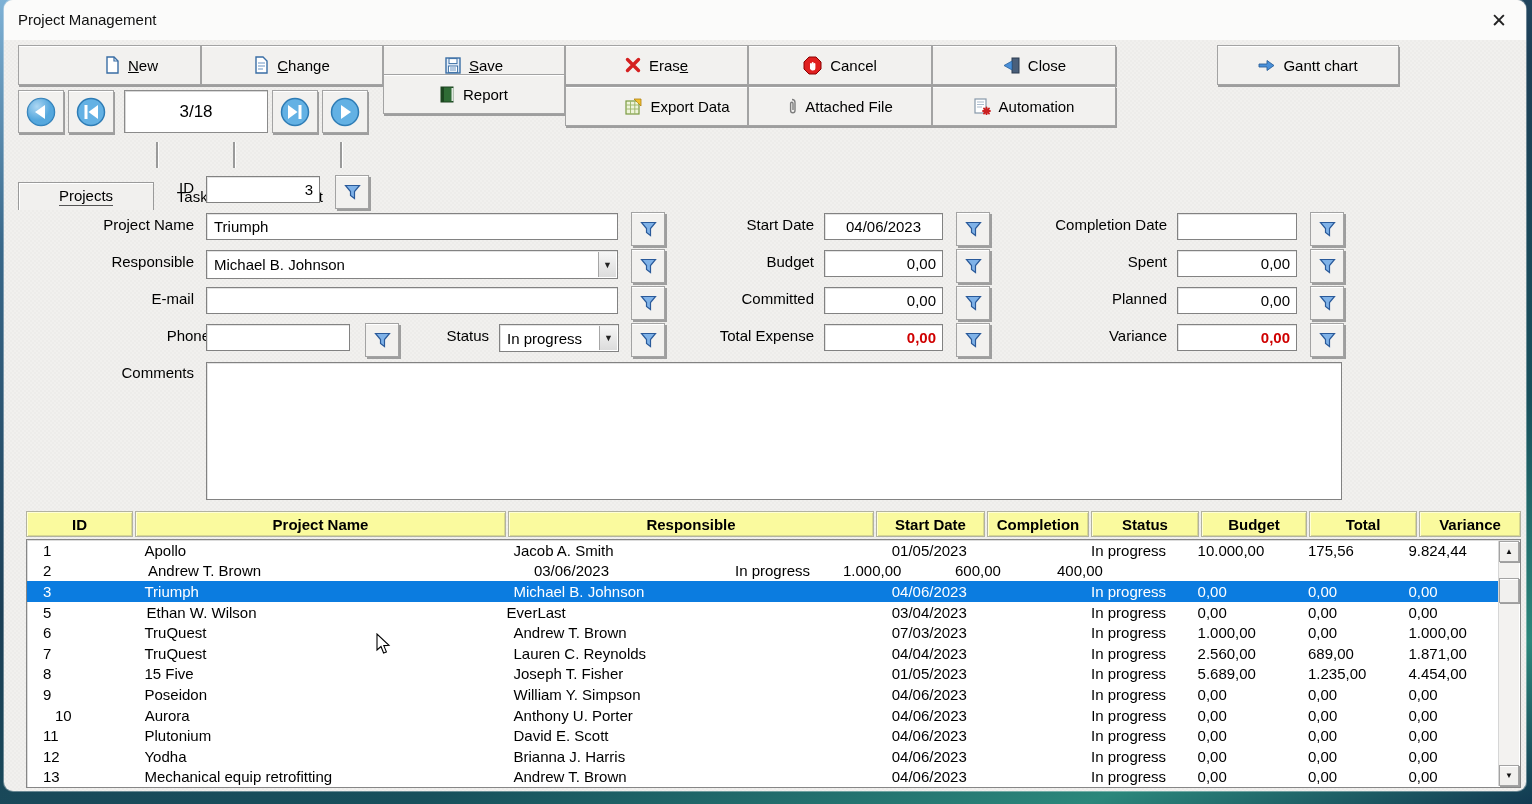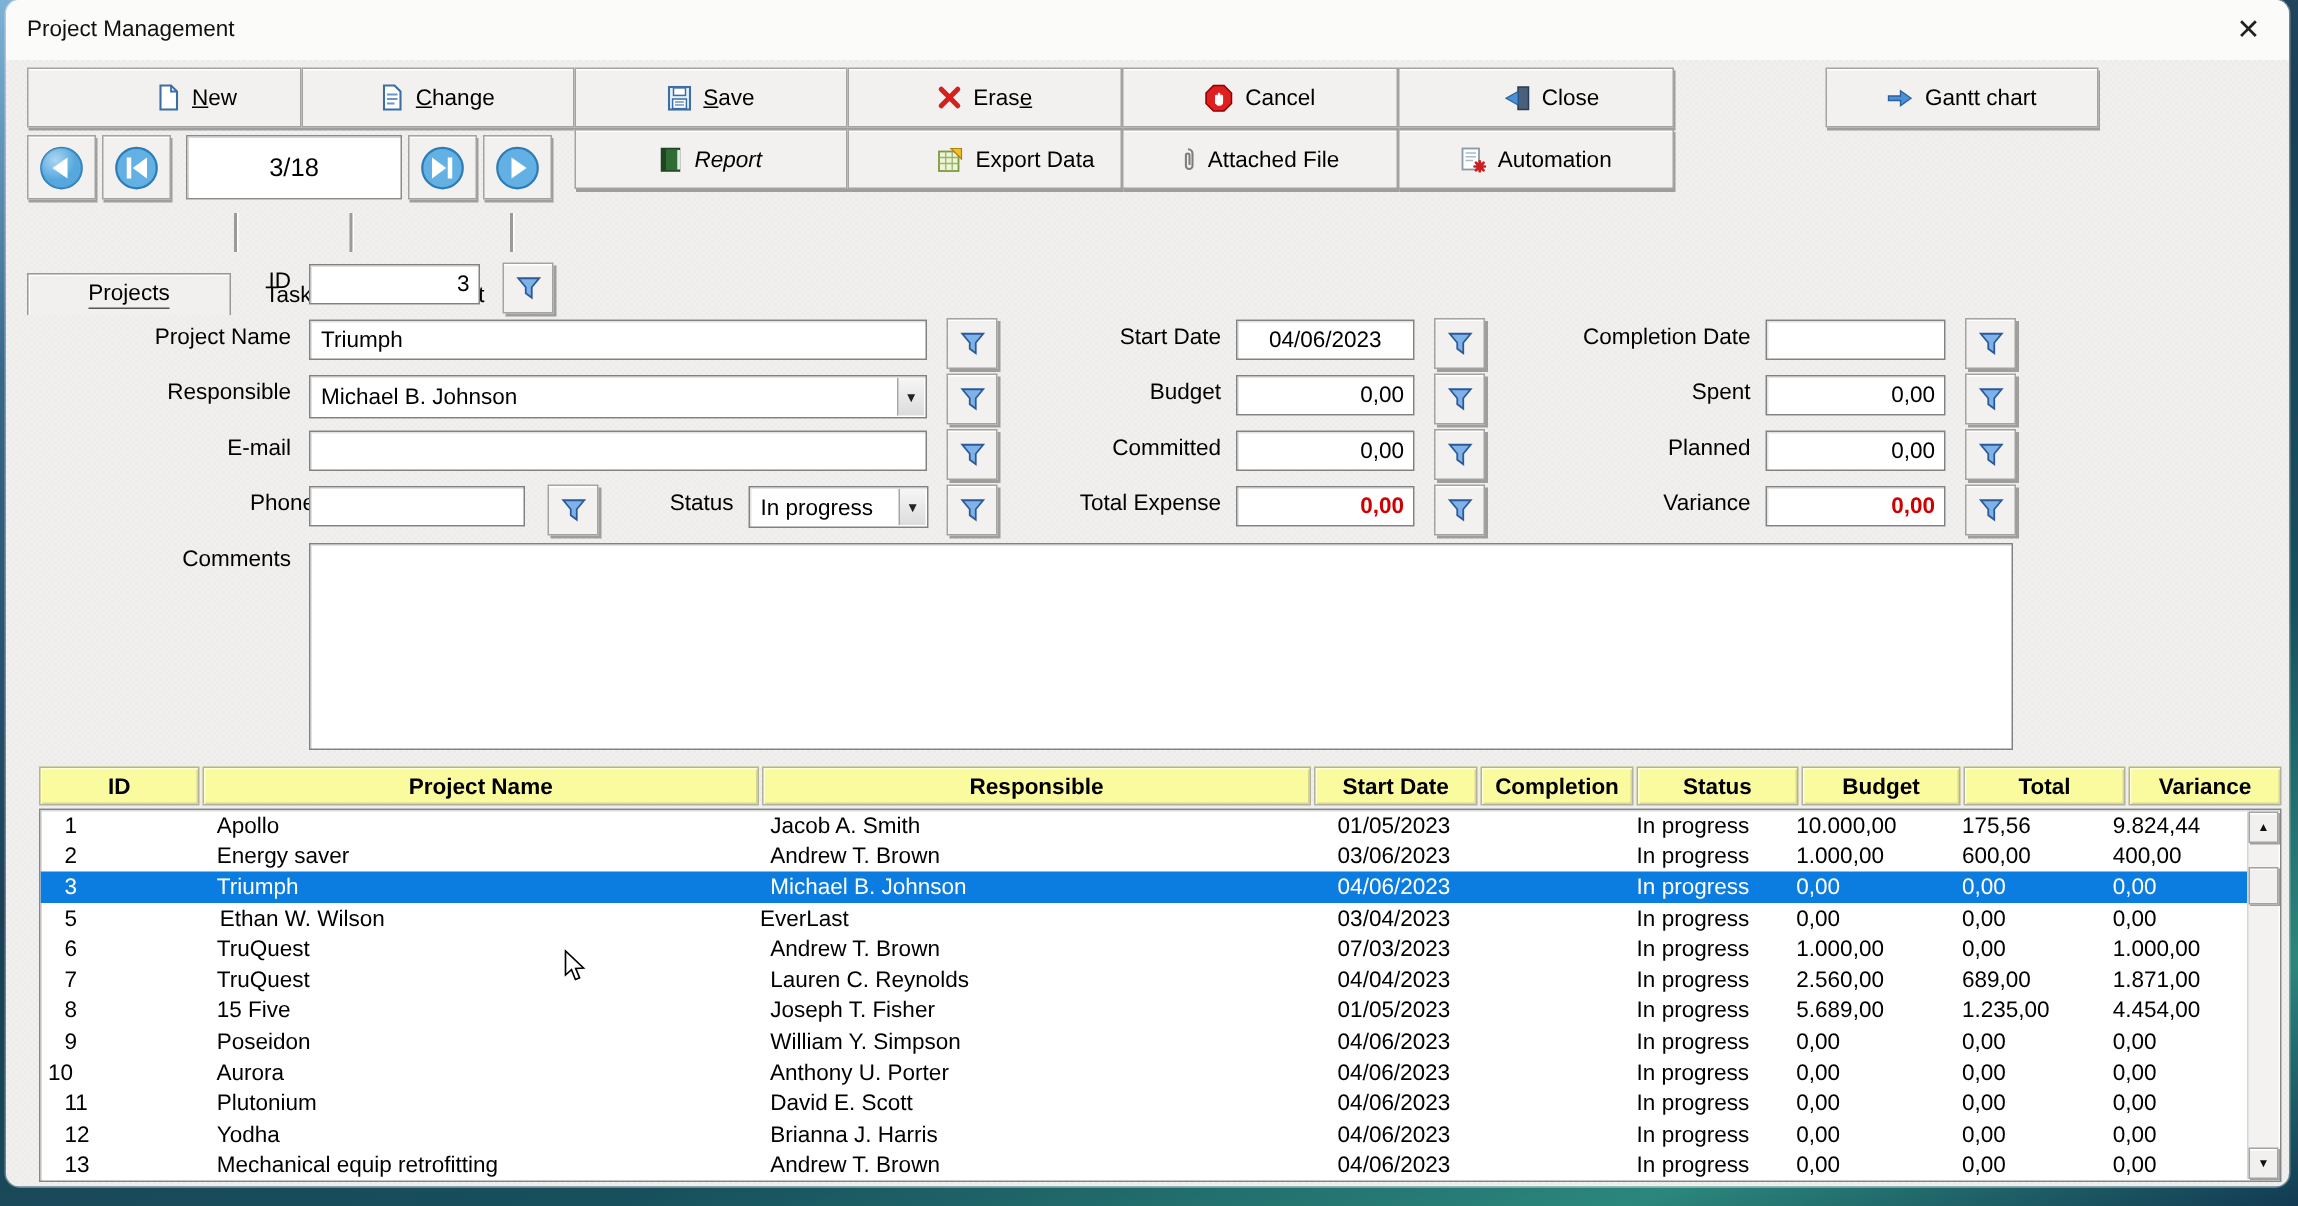--- a/index.html
+++ b/index.html
@@ -147,21 +147,21 @@
   </div>
   <div class="btn" style="left:1213px;top:45px;width:182px;">
     <span class="icon">
       <svg width="17" height="13" viewBox="0 0 17 13">
           <path d="M1 5 h8 v-3.5 L16 6.5 L9 11.5 v-3.5 h-8 z" fill="#4a90d9" stroke="#2a6099" stroke-width="0.9"></path>
         </svg>
     </span>
     <span>Gantt chart</span>
   </div>
 
-  <div class="btn" style="left:379px;top:86px;width:182px;font-style:italic;">
+  <div class="btn" style="left:379px;top:74px;width:182px;">
     <span class="icon">
       <svg width="15" height="17" viewBox="0 0 15 17">
           <rect x="1" y="1" width="12" height="15" fill="#2f6b35" stroke="#1c4520" stroke-width="1"></rect>
           <rect x="1" y="1" width="3" height="15" fill="#1c4520"></rect>
           <rect x="11.5" y="2" width="2" height="13" fill="#dfe8df"></rect>
         </svg>
     </span>
     <span>Report</span>
   </div>
   <div class="btn" style="left:561px;top:86px;width:183px;padding-left:42px;">
@@ -381,21 +381,20 @@
           <div class="t-cell" style="width:368px;justify-content:flex-start;padding-left:14px">Jacob A. Smith</div>
           <div class="t-cell" style="width:111px;justify-content:flex-end;padding-right:4px">01/05/2023</div>
           <div class="t-cell" style="width:104px;justify-content:center;"></div>
           <div class="t-cell" style="width:110px;justify-content:flex-start;padding-left:18px">In progress</div>
           <div class="t-cell" style="width:108px;justify-content:flex-start;padding-left:16px">10.000,00</div>
           <div class="t-cell" style="width:110px;justify-content:flex-start;padding-left:20px">175,56</div>
           <div class="t-cell" style="width:104px;justify-content:flex-start;padding-left:12px">9.824,44</div>
         </div>
         <div class="t-row">
           <div class="t-cell" style="width:107px;justify-content:flex-start;padding-left:16px">2</div>
-          <div class="t-cell" style="width:373px;justify-content:flex-start;padding-left:12px">Energy saver</div>
           <div class="t-cell" style="width:368px;justify-content:flex-start;padding-left:14px">Andrew T. Brown</div>
           <div class="t-cell" style="width:111px;justify-content:flex-end;padding-right:4px">03/06/2023</div>
           <div class="t-cell" style="width:104px;justify-content:center;"></div>
           <div class="t-cell" style="width:110px;justify-content:flex-start;padding-left:18px">In progress</div>
           <div class="t-cell" style="width:108px;justify-content:flex-start;padding-left:16px">1.000,00</div>
           <div class="t-cell" style="width:110px;justify-content:flex-start;padding-left:20px">600,00</div>
           <div class="t-cell" style="width:104px;justify-content:flex-start;padding-left:12px">400,00</div>
         </div>
         <div class="t-row selected">
           <div class="t-cell" style="width:107px;justify-content:flex-start;padding-left:16px">3</div>
@@ -457,21 +456,21 @@
           <div class="t-cell" style="width:373px;justify-content:flex-start;padding-left:12px">Poseidon</div>
           <div class="t-cell" style="width:368px;justify-content:flex-start;padding-left:14px">William Y. Simpson</div>
           <div class="t-cell" style="width:111px;justify-content:flex-end;padding-right:4px">04/06/2023</div>
           <div class="t-cell" style="width:104px;justify-content:center;"></div>
           <div class="t-cell" style="width:110px;justify-content:flex-start;padding-left:18px">In progress</div>
           <div class="t-cell" style="width:108px;justify-content:flex-start;padding-left:16px">0,00</div>
           <div class="t-cell" style="width:110px;justify-content:flex-start;padding-left:20px">0,00</div>
           <div class="t-cell" style="width:104px;justify-content:flex-start;padding-left:12px">0,00</div>
         </div>
         <div class="t-row">
-          <div class="t-cell" style="width:107px;justify-content:flex-start;padding-left:5px">10</div>
+          <div class="t-cell" style="width:107px;justify-content:flex-start;padding-left:28px">10</div>
           <div class="t-cell" style="width:373px;justify-content:flex-start;padding-left:12px">Aurora</div>
           <div class="t-cell" style="width:368px;justify-content:flex-start;padding-left:14px">Anthony U. Porter</div>
           <div class="t-cell" style="width:111px;justify-content:flex-end;padding-right:4px">04/06/2023</div>
           <div class="t-cell" style="width:104px;justify-content:center;"></div>
           <div class="t-cell" style="width:110px;justify-content:flex-start;padding-left:18px">In progress</div>
           <div class="t-cell" style="width:108px;justify-content:flex-start;padding-left:16px">0,00</div>
           <div class="t-cell" style="width:110px;justify-content:flex-start;padding-left:20px">0,00</div>
           <div class="t-cell" style="width:104px;justify-content:flex-start;padding-left:12px">0,00</div>
         </div>
         <div class="t-row">

